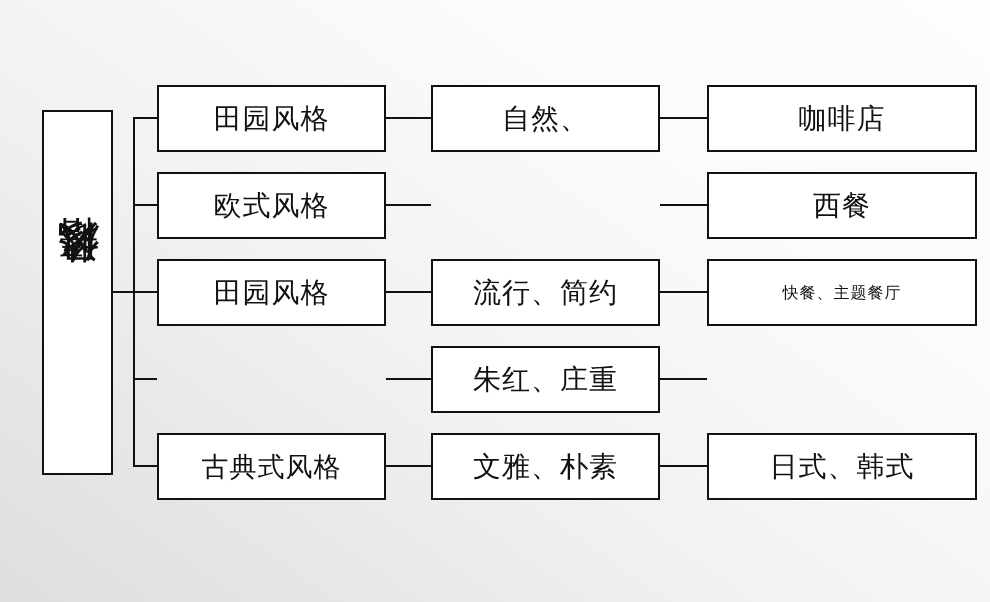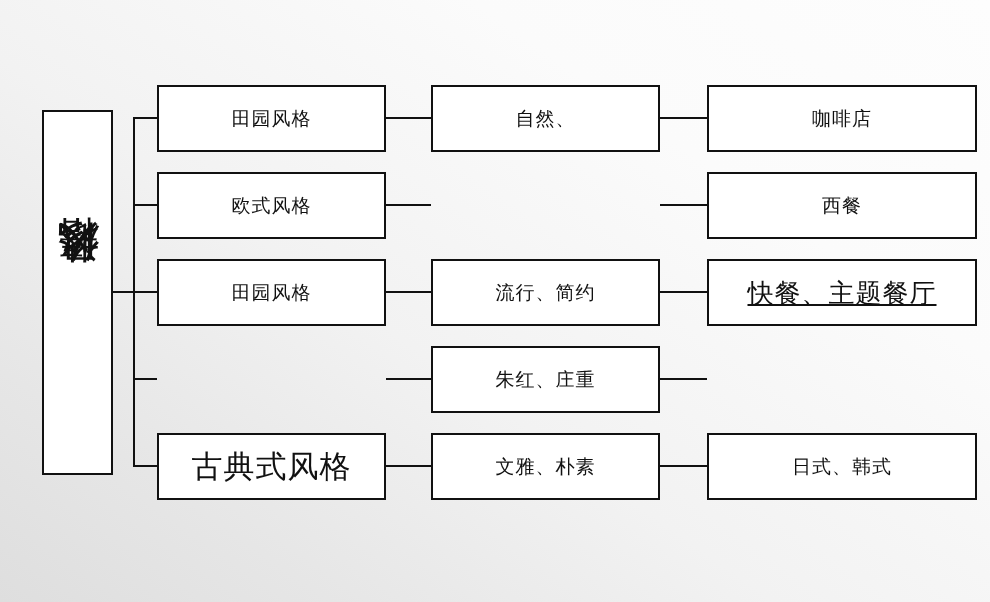--- a/index.html
+++ b/index.html
@@ -44,35 +44,35 @@
     writing-mode: vertical-rl;
     transform: rotate(180deg);
     font-size: 42px;
     letter-spacing: 2px;
     font-weight: 400;
     color: #111111;
   }
 
   .leaf {
     height: 67px;
-    font-size: 19px;
+    font-size: 28px;
     letter-spacing: 1px;
   }
   .c1 { left: 157px;  width: 229px; }
   .c2 { left: 431px;  width: 229px; }
   .c3 { left: 707px;  width: 270px; }
 
   .r1 { top: 85px;  }
   .r2 { top: 172px; }
   .r3 { top: 259px; }
   .r4 { top: 346px; }
   .r5 { top: 433px; }
 
-  .c3.r3 { font-size: 26px; text-decoration: underline; }
-  .c1.r5 { font-size: 31px; }
+  .c3.r3 { font-size: 16px; }
+  .c1.r5 { font-size: 27px; }
 
   
   .line {
     position: absolute;
     background: #111111;
   }
   .hline { height: 2px; }
   .vline { width: 2px; }
 
   

